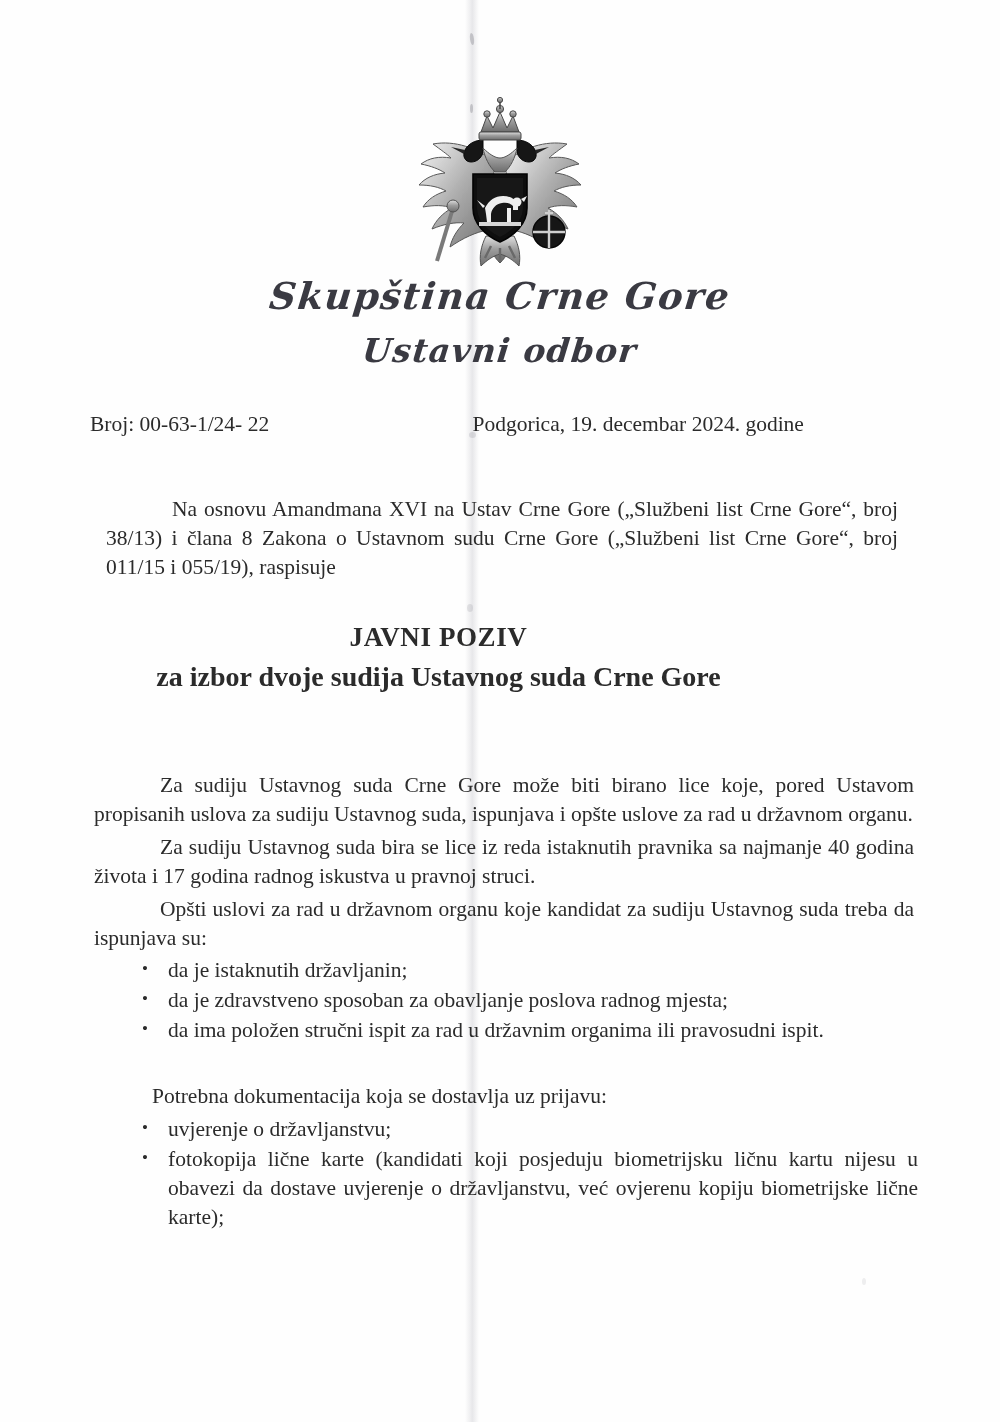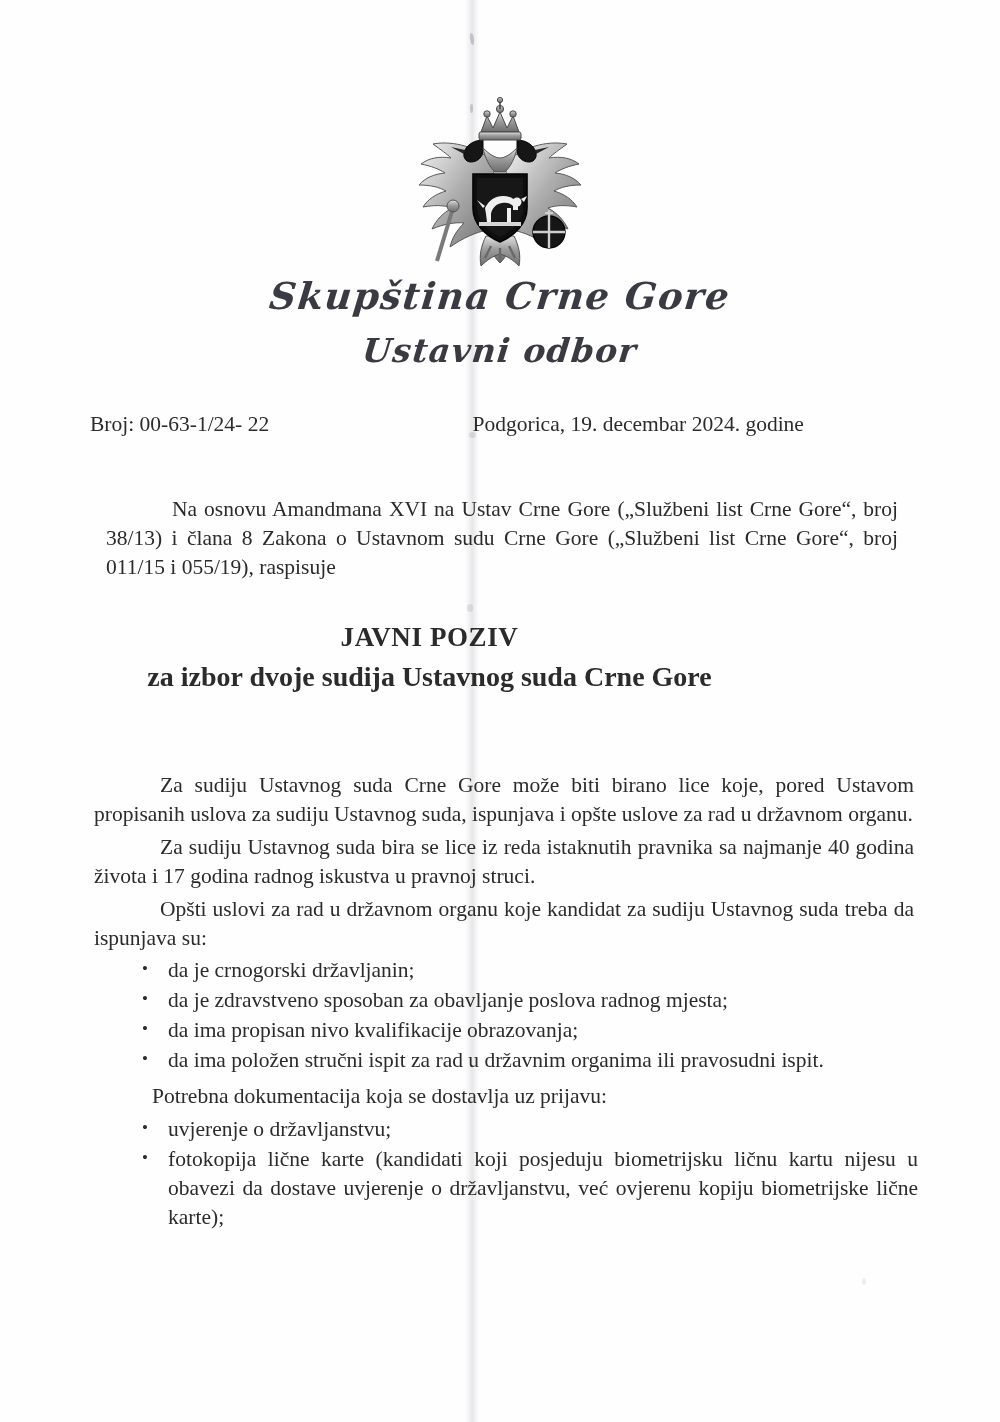--- a/index.html
+++ b/index.html
@@ -126,21 +126,21 @@
     width: 824px;
   }
   .legal-basis p {
     margin: 16px;
     text-indent: 66px;
   }
 
   
   .title-block {
     position: absolute;
-    left: 8px;
+    left: 17px;
     top: 622px;
     width: 843px;
     text-align: center;
   }
   .title-main {
     font-size: 27px;
     font-weight: 700;
     letter-spacing: 0.6px;
     margin: 0;
   }
@@ -318,23 +318,22 @@
   </div>
 
   <div class="block conditions">
     <p>Za sudiju Ustavnog suda Crne Gore može biti birano lice koje, pored Ustavom propisanih uslova za sudiju Ustavnog suda, ispunjava i opšte uslove za rad u državnom organu.</p>
     <p>Za sudiju Ustavnog suda bira se lice iz reda istaknutih pravnika sa najmanje 40 godina života i 17 godina radnog iskustva u pravnoj struci.</p>
     <p>Opšti uslovi za rad u državnom organu koje kandidat za sudiju Ustavnog suda treba da ispunjava su:</p>
   </div>
 
   <div class="block cond-list">
     <ul class="doc-list">
-      <li>da je crnogorski državljanin;</li>
+      <li>da je istaknutih državljanin;</li>
       <li>da je zdravstveno sposoban za obavljanje poslova radnog mjesta;</li>
-      <li>da ima propisan nivo kvalifikacije obrazovanja;</li>
       <li>da ima položen stručni ispit za rad u državnim organima ili pravosudni ispit.</li>
     </ul>
   </div>
 
   <div class="block docs-block">
     <p class="docs-lead">Potrebna dokumentacija koja se dostavlja uz prijavu:</p>
     <ul class="doc-list">
       <li>uvjerenje o državljanstvu;</li>
       <li>fotokopija lične karte (kandidati koji posjeduju biometrijsku ličnu kartu nijesu u obavezi da dostave uvjerenje o državljanstvu, već ovjerenu kopiju biometrijske lične karte);</li>
     </ul>

